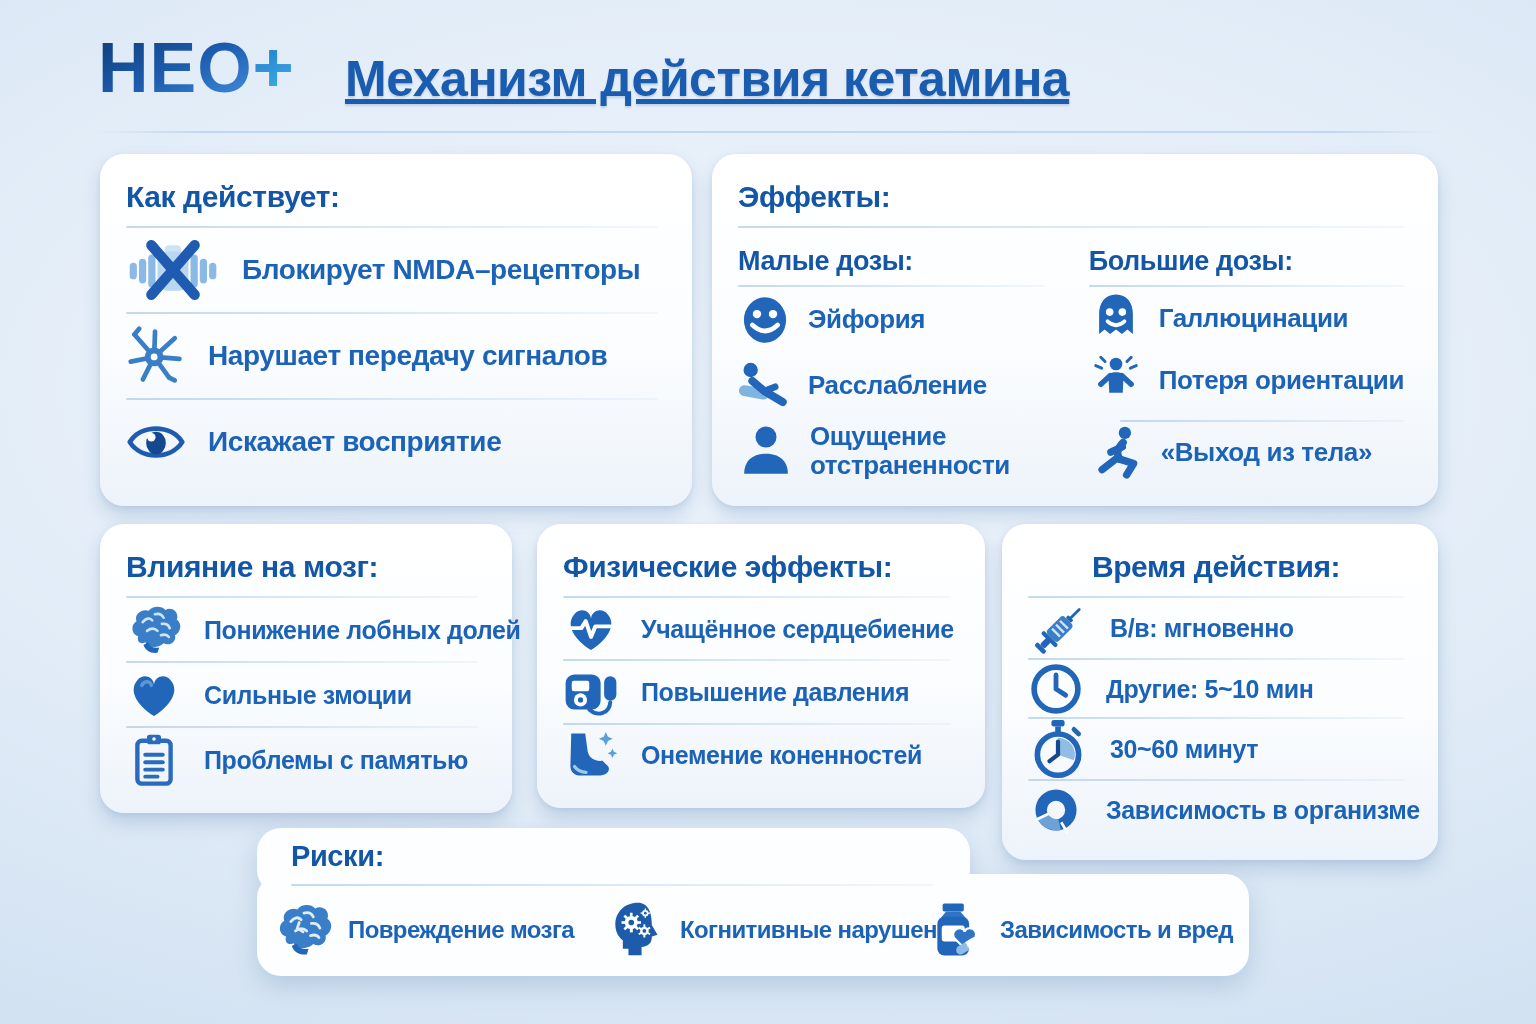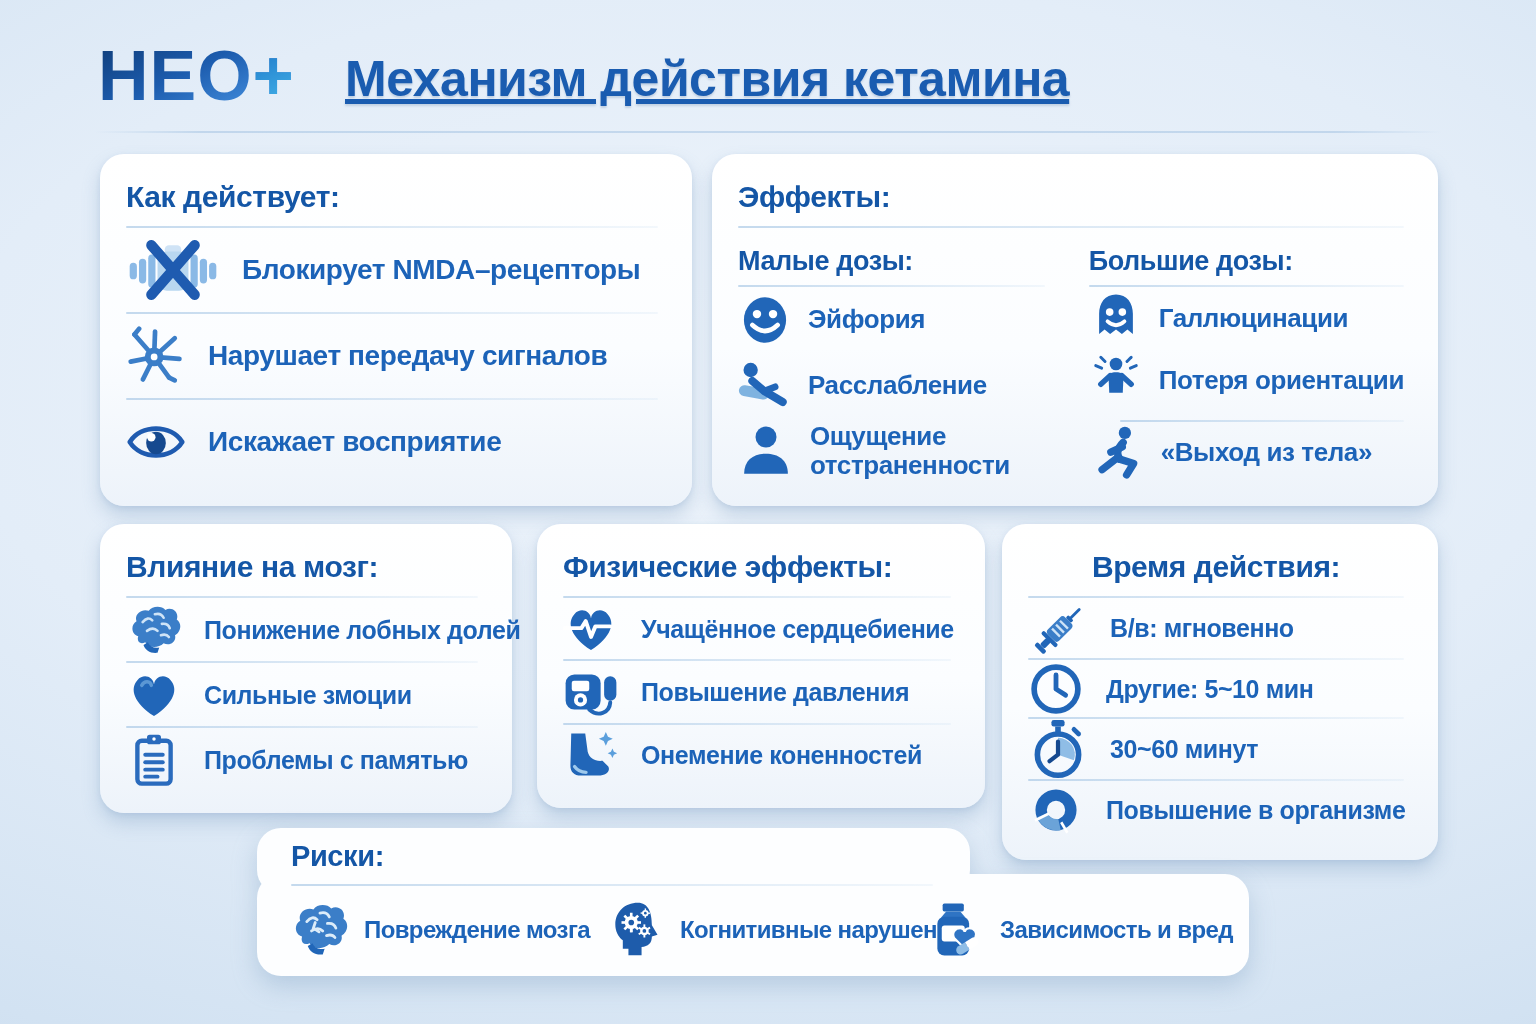--- a/index.html
+++ b/index.html
@@ -5,21 +5,21 @@
   * { margin:0; padding:0; box-sizing:border-box; }
   html,body { width:1536px; height:1024px; }
   body {
     position:relative; overflow:hidden;
     font-family:"Liberation Sans","DejaVu Sans",sans-serif;
     background:
       radial-gradient(125% 95% at 50% 38%, #eef4fb 0%, #e3edf8 42%, #d2e2f2 75%, #c3d6ea 100%);
   }
   
   .logo {
-    position:absolute; left:98px; top:36px;
+    position:absolute; left:98px; top:28px;
     font-size:70px; font-weight:800; letter-spacing:1px;
     background:linear-gradient(155deg,#0e3a74 0%,#1c5cae 45%,#3d86d6 78%,#64aae9 100%);
     -webkit-background-clip:text; background-clip:text; color:transparent;
   }
   .logo .plus {
     background:linear-gradient(155deg,#1d77c8 10%,#45b5ea 90%);
     -webkit-background-clip:text; background-clip:text; color:transparent;
   }
   .page-title {
     position:absolute; left:345px; top:50px;
@@ -75,21 +75,21 @@
   
   .risks {
     position:absolute; left:257px; top:828px; width:992px; height:184px;
     filter:drop-shadow(0 10px 12px rgba(110,145,185,.32));
   }
   .risks .box-top    { position:absolute; left:0; top:0;  width:713px; height:66px; background:#fdfeff; border-radius:24px; }
   .risks .box-bottom { position:absolute; left:0; top:46px; width:992px; height:102px; background:#fdfeff; border-radius:24px; }
   .risks .card-title { position:absolute; left:34px; top:12px; font-size:29px; }
   .risks .sep { position:absolute; left:34px; top:56px; width:642px; }
   .risk-item { position:absolute; top:66px; height:72px; display:flex; align-items:center; gap:15px; }
-  #risk-1 { left:32px; } #risk-2 { left:348px; } #risk-3 { left:668px; }
+  #risk-1 { left:16px; } #risk-2 { left:348px; } #risk-3 { left:668px; }
   .risk-item .label { font-size:24px; letter-spacing:-0.6px; white-space:nowrap; }
 </style>
 </head>
 <body>
 
 <div class="logo"><span>НЕО</span><span class="plus">+</span></div>
 <h1 class="page-title">Механизм действия кетамина</h1>
 <div class="header-rule"></div>
 
 <section class="card" id="card-how">
@@ -394,21 +394,21 @@
       <span class="ic ic-56">
         <svg viewBox="0 0 64 64">
             <circle cx="32" cy="32" r="17" fill="none" stroke="#2166b8" stroke-width="13"></circle>
             <path d="M16.5,38 A17,17 0 0 0 36,48.5" fill="none" stroke="#6ba3d8" stroke-width="13"></path>
             <g stroke="#fff" stroke-width="3">
               <line x1="24" y1="36" x2="8" y2="44"></line>
               <line x1="38" y1="46" x2="45" y2="58"></line>
             </g>
           </svg>
       </span>
-      <span class="label nowrap">Повышение в организме</span>
+      <span class="label nowrap">Зависимость в организме</span>
     </div>
   </div>
 </section>
 
 <section class="risks">
   <div class="box-top"></div>
   <div class="box-bottom"></div>
   <h2 class="card-title">Риски:</h2>
   <div class="sep"></div>
   <div class="risk-item" id="risk-1">

